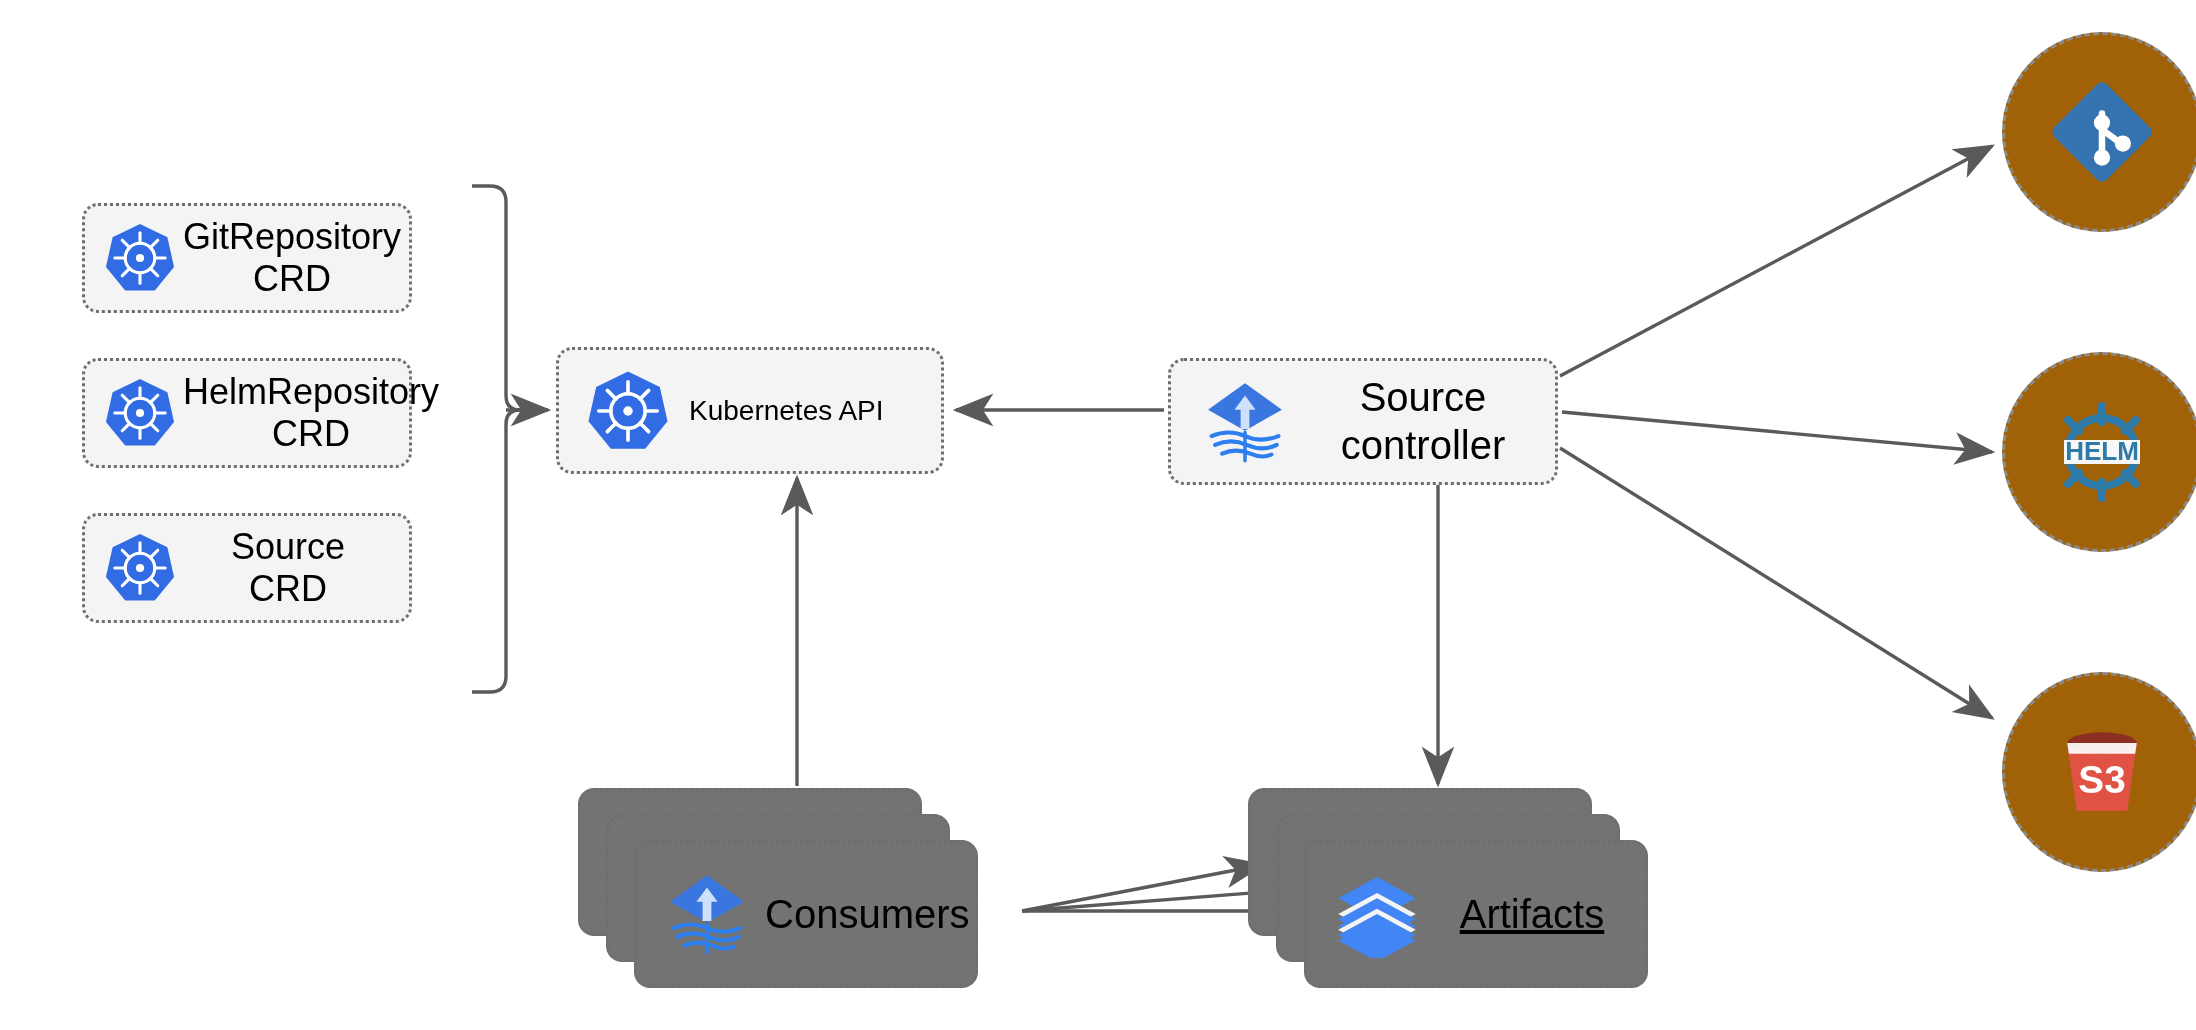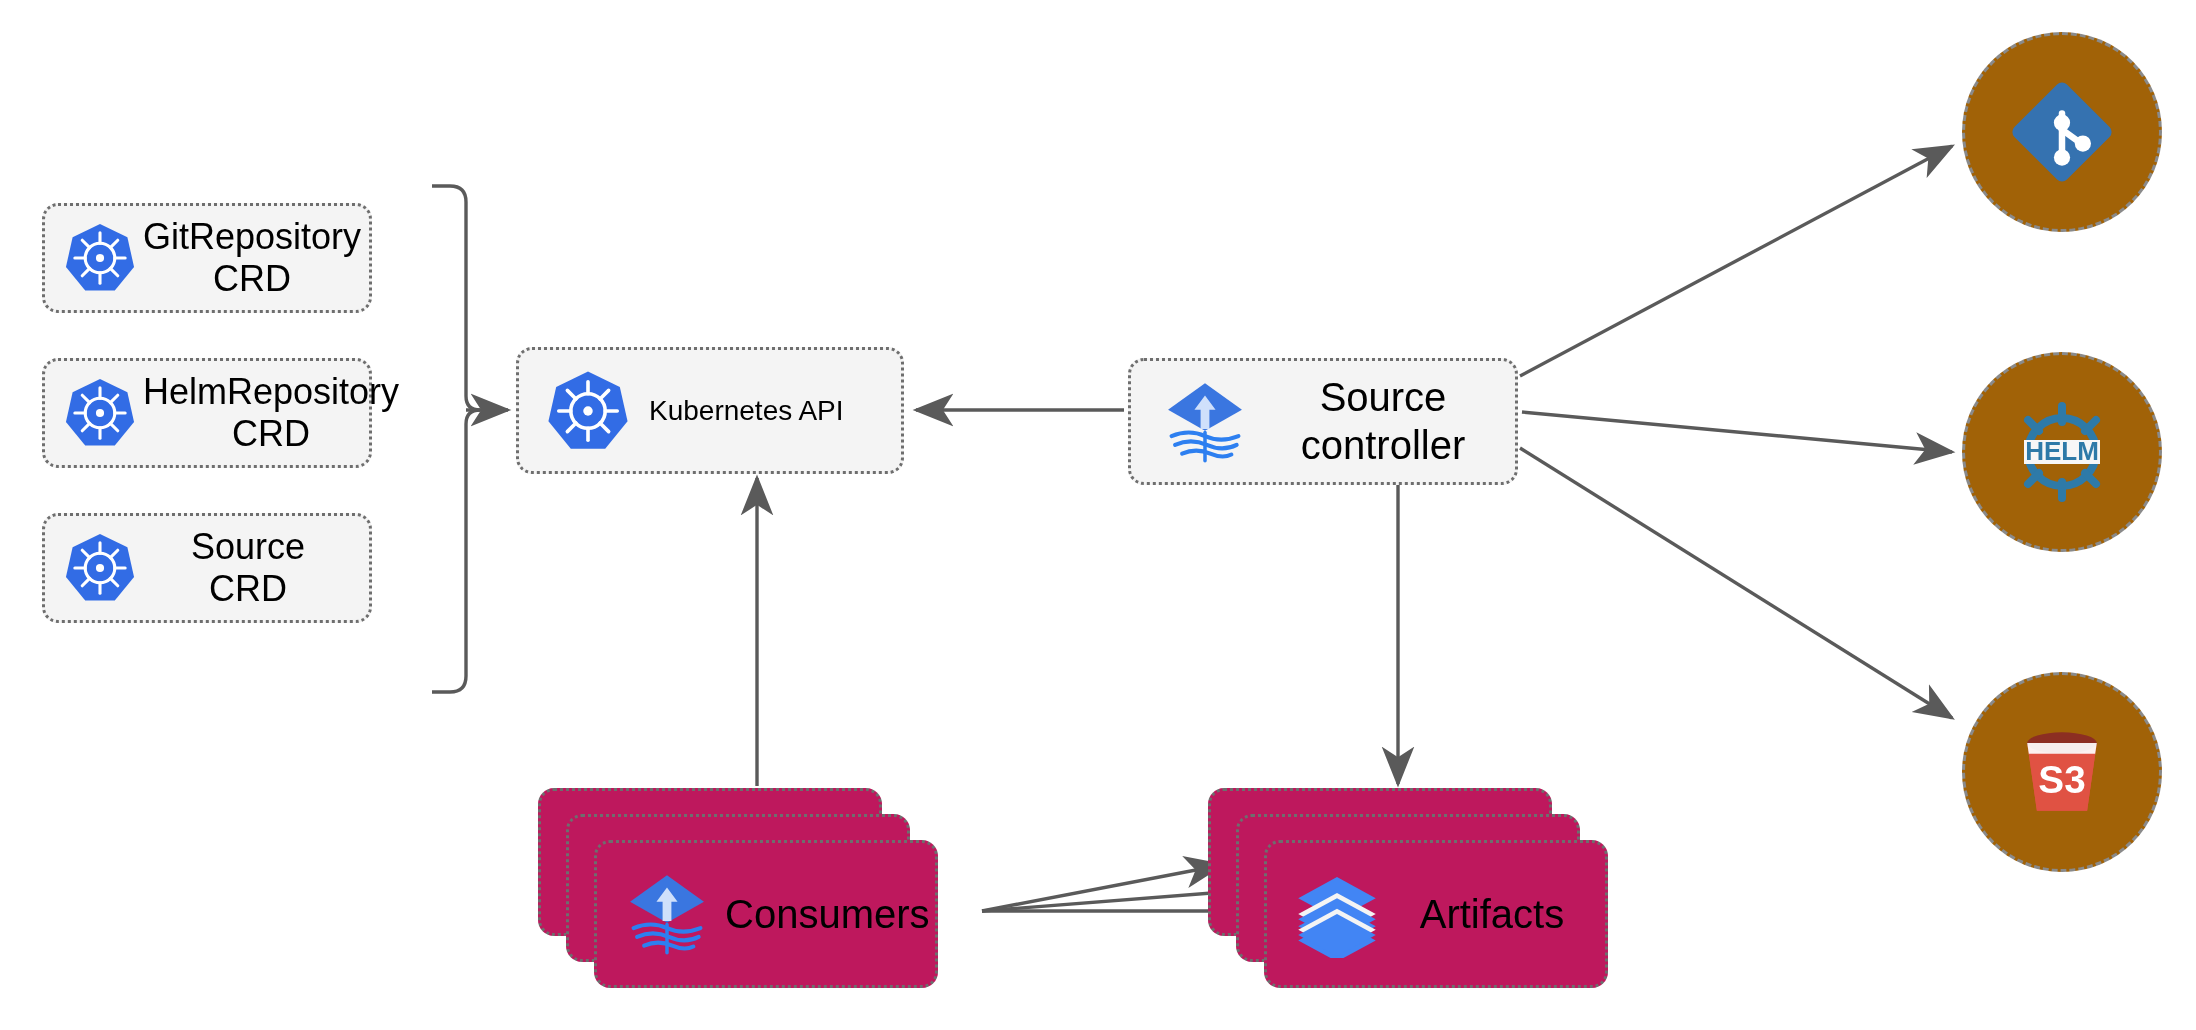--- a/index.html
+++ b/index.html
@@ -1,18 +1,18 @@
 <!DOCTYPE html>
 <html><head>
 <meta charset="utf-8">
 <style>
   html,body{margin:0;padding:0;background:#ffffff;}
   body{width:2196px;height:1030px;position:relative;overflow:hidden;
        font-family:"Liberation Sans","DejaVu Sans",sans-serif;}
-  #canvas{position:absolute;inset:0;width:1786px;height:1030px;}
+  #canvas{position:absolute;inset:0;width:1786px;height:1030px;margin-left:40px;}
   svg.edges{position:absolute;left:0;top:0;width:2196px;height:1030px;pointer-events:none;}
 
   .node{position:absolute;box-sizing:border-box;background:#f4f4f4;
         border:3px dotted #6e6e6e;border-radius:16px;display:flex;
         align-items:center;}
   .node .label{color:#000;font-size:37px;line-height:1.18;text-align:center;
         flex:1;white-space:pre-line;padding-right:6px;}
   .node .ico{flex:0 0 auto;display:flex;align-items:center;justify-content:center;}
 
   .crd{left:42px;width:330px;height:110px;padding:0 10px 0 18px;}
@@ -26,36 +26,36 @@
   #node-k8s{left:516px;top:347px;width:388px;height:127px;padding-left:26px;}
   #node-k8s .ico{width:86px;height:86px;margin-right:10px;}
   #node-k8s .label{font-size:28px;text-align:left;padding-left:8px;}
 
   #node-source{left:1128px;top:358px;width:390px;height:127px;padding-left:30px;}
   #node-source .ico{width:88px;height:88px;margin-right:8px;}
   #node-source .label{font-size:40px;}
 
   
   .stack{position:absolute;}
-  .stack .card{position:absolute;box-sizing:border-box;background:#be185d;
+  .stack .card{position:absolute;box-sizing:border-box;background:#737373;
        border:3px dotted #6e6e6e;border-radius:16px;}
   .stack .card.back2{left:0;top:0;}
   .stack .card.back1{left:28px;top:26px;}
   .stack .card.front{left:56px;top:52px;display:flex;align-items:center;}
   .stack .card.front .ico{flex:0 0 auto;display:flex;align-items:center;
        justify-content:center;margin-left:26px;margin-right:14px;}
   .stack .card.front .label{flex:1;text-align:center;font-size:40px;color:#000;
        padding-right:16px;}
 
   #stack-consumers{left:538px;top:788px;width:400px;height:200px;}
   #stack-consumers .card{width:344px;height:148px;}
   #stack-consumers .card.front .ico{width:88px;height:88px;}
 
   #stack-artifacts{left:1208px;top:788px;width:400px;height:200px;}
-  #stack-artifacts .card{width:344px;height:148px;}
+  #stack-artifacts .card{width:344px;height:148px;text-decoration:underline;}
   #stack-artifacts .card.front .ico{width:88px;height:88px;}
 
   
   .circle{position:absolute;width:200px;height:200px;border-radius:50%;
        background:#a16207;border:3px dashed #8a8a8a;
        display:flex;align-items:center;justify-content:center;box-sizing:border-box;}
   #circle-git{left:1962px;top:32px;}
   #circle-helm{left:1962px;top:352px;}
   #circle-s3{left:1962px;top:672px;}
   .circle .ico{width:120px;height:120px;display:flex;align-items:center;justify-content:center;}

